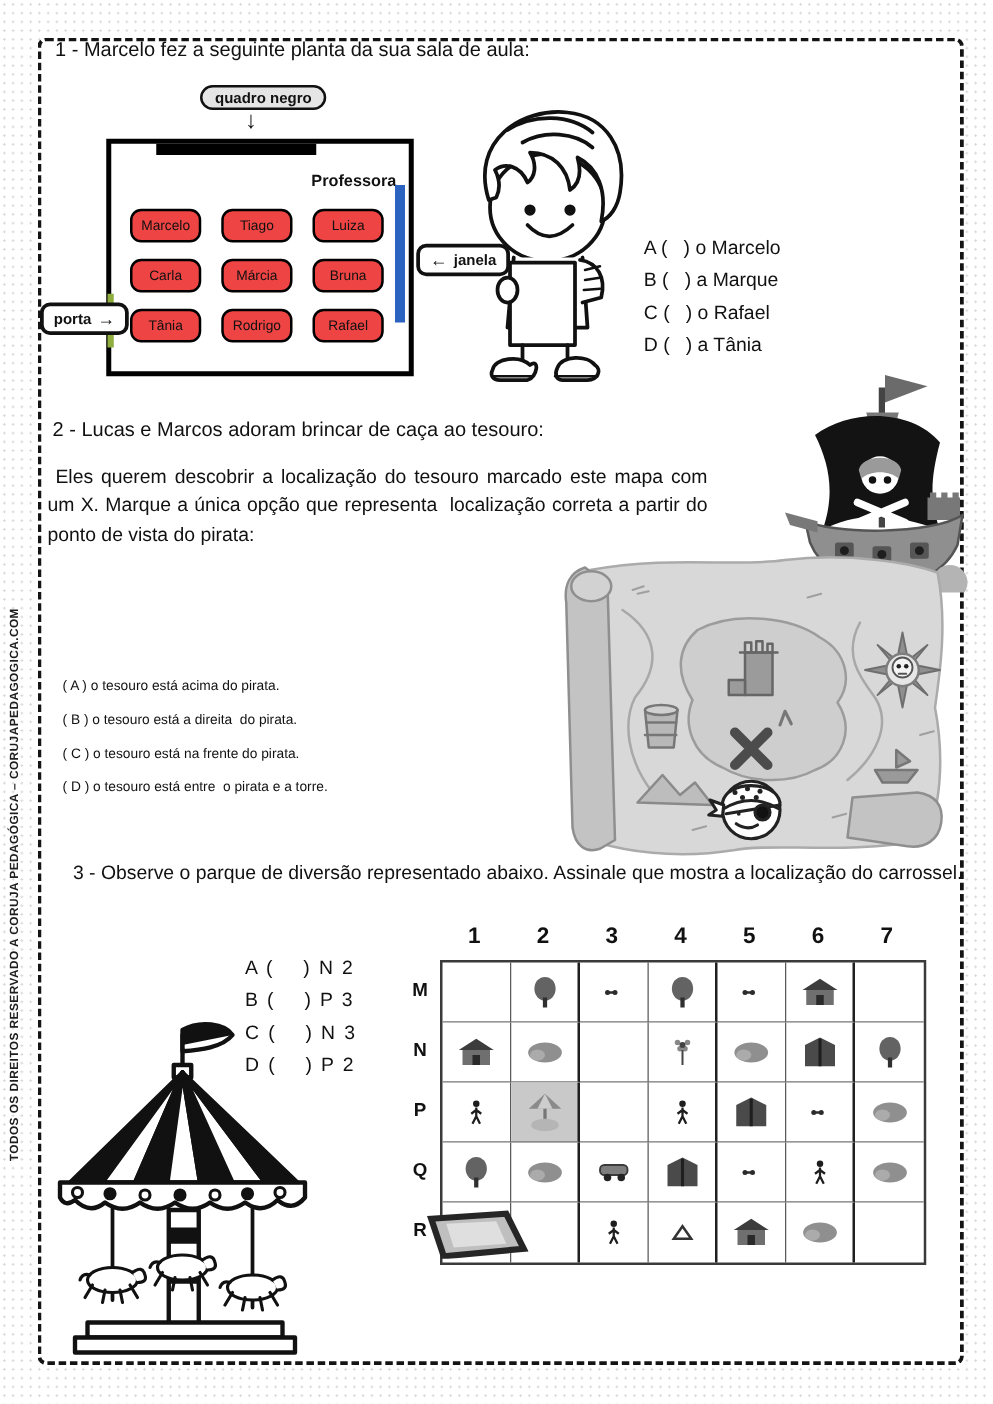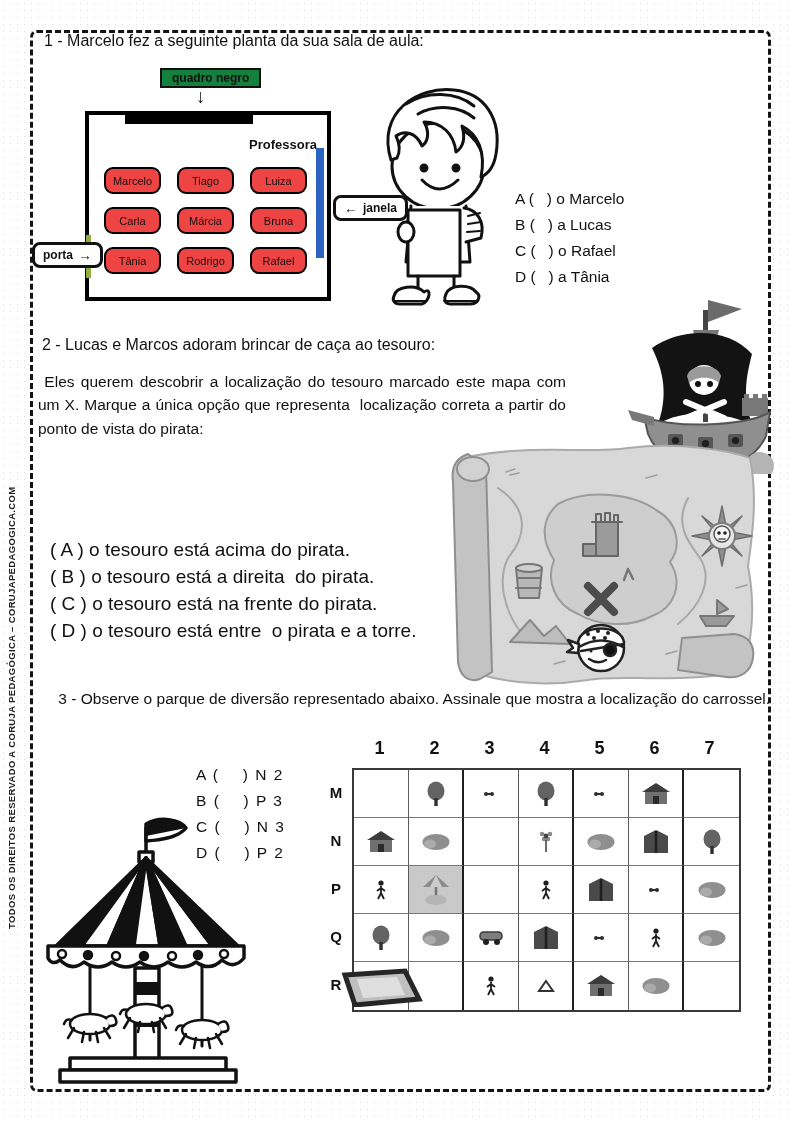--- a/index.html
+++ b/index.html
@@ -10,22 +10,22 @@
         background-size:7px 7px;}
   .sheet{position:absolute;left:30px;top:30px;width:735px;height:1056px;background:#fff;
         border:3.5px dashed #141414;border-radius:7px;}
   .watermark{position:absolute;left:3px;top:412px;height:592px;width:17px;
         writing-mode:vertical-rl;transform:rotate(180deg);
         font-size:9.5px;font-weight:700;color:#1d1d1d;letter-spacing:.35px;
         display:flex;align-items:center;justify-content:center;white-space:nowrap;}
   .t{position:absolute;white-space:pre-wrap;}
   
   .q1-title{left:44px;top:32px;font-size:16px;}
-  .board-label{position:absolute;left:160px;top:68px;border:2.5px solid #111;border-radius:0;
-        background:#15803d;padding:1px 10px;font-size:12px;font-weight:700;}
+  .board-label{position:absolute;left:160px;top:68px;border:2.5px solid #111;border-radius:10px;
+        background:#e5e5e5;padding:1px 10px;font-size:12px;font-weight:700;}
   .down-arrow{position:absolute;left:196px;top:86px;font-size:19px;font-weight:900;}
   .classroom{position:absolute;left:85px;top:111px;width:238px;height:182px;border:4px solid #000;background:#fff;}
   .blackboard{position:absolute;left:36px;top:0px;width:128px;height:9px;background:#000;}
   .teacher{position:absolute;right:10px;top:22px;font-weight:700;font-size:13px;padding-left:14px;}
   .seats{position:absolute;left:15px;top:52px;display:grid;grid-template-columns:repeat(3,57px);
         grid-auto-rows:27px;column-gap:16px;row-gap:13px;}
   .seat{border:2.5px solid #000;border-radius:9px;background:#ef4444;display:flex;align-items:center;
         justify-content:center;font-size:11px;font-weight:400;}
   .window-bar{position:absolute;right:3px;top:33px;width:8px;height:110px;}
   .door-bar{position:absolute;left:-3px;top:120px;width:5px;height:43px;}
@@ -35,21 +35,21 @@
   .porta{left:32px;top:242px;}
   .arr{font-weight:900;font-size:14px;}
   .boy{position:absolute;left:366px;top:80px;width:142px;height:240px;}
   .q1-question{left:515px;top:92px;width:256px;font-size:15.5px;line-height:1.32;}
   .optlist{position:absolute;white-space:pre;}
   .q1-options{left:515px;top:186px;font-size:15.5px;}
   .q1-options .opt{line-height:26px;}
   
   .q2-title{left:42px;top:336px;font-size:16px;}
   .q2-body{left:38px;top:370px;width:528px;font-size:15.5px;line-height:1.5;text-align:justify;}
-  .q2-options{left:50px;top:536px;font-size:19px;}
+  .q2-options{left:50px;top:536px;font-size:11px;}
   .q2-options .opt{line-height:27px;}
   .ship{position:absolute;left:624px;top:296px;width:164px;height:178px;}
   .map{position:absolute;left:438px;top:438px;width:340px;height:255px;}
   
   .q3-title{left:34px;top:688px;width:736px;font-size:15.5px;line-height:1.4;text-align:right;}
   .q3-options{left:196px;top:762px;font-size:15.5px;letter-spacing:1.5px;}
   .q3-options .opt{line-height:26px;}
   .colnums{position:absolute;left:352px;top:738px;display:grid;grid-template-columns:repeat(7,55px);
         text-align:center;font-weight:700;font-size:18px;}
   .rowlabs{position:absolute;left:324px;top:768px;width:24px;}
@@ -116,21 +116,21 @@
       <path d="M102,136 L114,133 M102,144 L115,142 M101,152 L114,151" fill="none" stroke-width="2"></path>
       <rect x="42" y="130" width="52" height="66"></rect>
       <ellipse cx="40" cy="152" rx="8" ry="10"></ellipse>
       <path d="M52,196 L52,210 M88,196 L88,210" fill="none"></path>
       <path d="M28,216 C30,206 50,204 58,212 C66,206 64,222 56,224 L34,224 C28,224 26,220 28,216 Z"></path>
       <path d="M80,214 C84,204 104,204 110,212 C116,216 112,224 104,224 L84,224 C78,224 78,218 80,214 Z"></path>
       <path d="M28,221 L60,221 M78,221 L112,221" stroke-width="2"></path>
     </g>
   </svg>
 
-  <div class="optlist q1-options"><div class="opt">A (   ) o Marcelo</div><div class="opt">B (   ) a Lucas</div><div class="opt">C (   ) o Rafael</div><div class="opt">D (   ) a Tânia</div></div>
+  <div class="optlist q1-options"><div class="opt">A (   ) o Marcelo</div><div class="opt">B (   ) a Marque</div><div class="opt">C (   ) o Rafael</div><div class="opt">D (   ) a Tânia</div></div>
 
   <div class="t q2-title">2 - Lucas e Marcos adoram brincar de caça ao tesouro:</div>
   <div class="t q2-body"> Eles querem descobrir a localização do tesouro marcado este mapa com um X. Marque a única opção que representa  localização correta a partir do ponto de vista do pirata:</div>
   <div class="optlist q2-options"><div class="opt">( A ) o tesouro está acima do pirata.</div><div class="opt">( B ) o tesouro está a direita  do pirata.</div><div class="opt">( C ) o tesouro está na frente do pirata.</div><div class="opt">( D ) o tesouro está entre  o pirata e a torre.</div></div>
 
   <svg class="ship" viewBox="0 0 164 178">
     <g stroke-linejoin="round" stroke-linecap="round">
       <rect x="79" y="14" width="5" height="112" fill="#444"></rect>
       <path d="M84,4 L118,13 L84,26 Z" fill="#6b6b6b"></path>
       <path d="M69,34 h26 l-4,16 h-18 Z" fill="#787878"></path>

